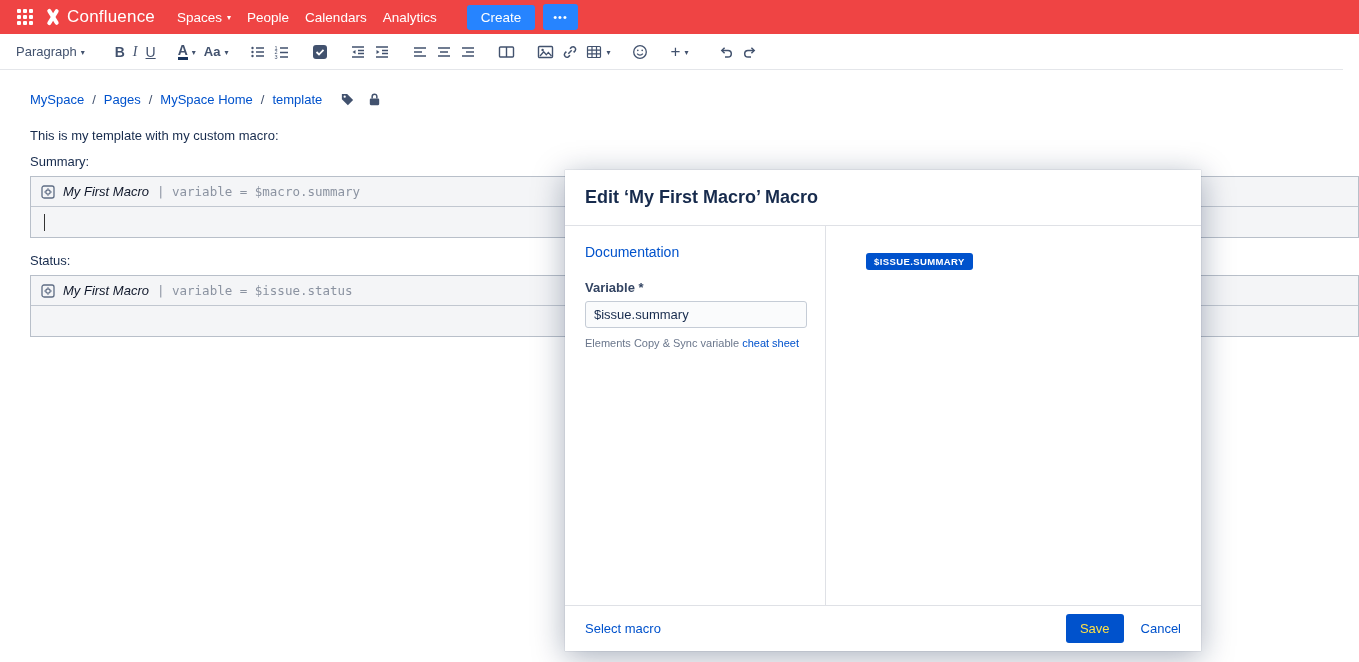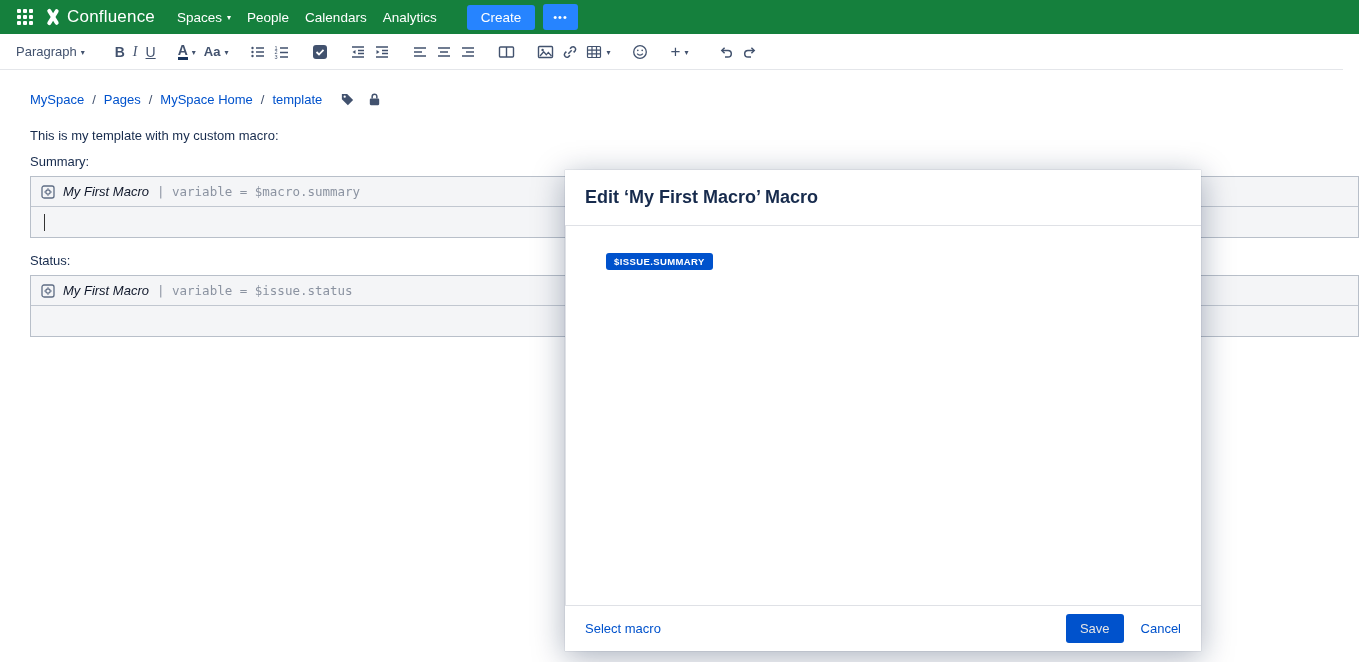--- a/index.html
+++ b/index.html
@@ -1,21 +1,21 @@
 <!DOCTYPE html>
 <html><head>
 <meta charset="utf-8">
 <style>
   * { margin:0; padding:0; box-sizing:border-box; }
   html,body { width:1359px; height:662px; }
   body { font-family:"Liberation Sans", sans-serif; background:#fff; }
   .screen { position:relative; width:1359px; height:662px; overflow:hidden; background:#fff; }
 
   
-  .topnav { position:absolute; top:0; left:0; right:0; height:34px; background:#15803d;
+  .topnav { position:absolute; top:0; left:0; right:0; height:34px; background:#ef4444;
             display:flex; align-items:center; padding:0 10px; color:#fff; }
   .appgrid { width:26px; height:26px; display:grid; grid-template-columns:repeat(3,4px);
              grid-template-rows:repeat(3,4px); gap:2px; align-content:center; justify-content:center;
              margin:0 6px 0 2px; cursor:pointer; }
   .appgrid span { width:4px; height:4px; background:#fff; border-radius:1px; }
   .brand { display:flex; align-items:center; gap:7px; margin-right:22px; cursor:pointer; }
   .brand-mark { position:relative; width:16px; height:16px; }
   .brand-mark i { position:absolute; left:7px; top:-1px; width:3.5px; height:18px; background:#fff; border-radius:2px; }
   .brand-mark i:first-child { transform:rotate(32deg); }
   .brand-mark i:last-child { transform:rotate(-32deg); }
@@ -79,21 +79,21 @@
   .preview-head { height:33px; flex:0 0 auto; display:flex; align-items:center; gap:8px; padding:0 14px;
                   border-bottom:1px solid #dfe1e6; color:#6B778C; }
   .preview-title { font-size:13px; font-weight:600; color:#344563; }
   .preview-area { flex:1; padding:25px 0 0 40px; }
   .badge { display:inline-block; background:#0052CC; color:#fff; font-size:9.5px; font-weight:bold;
            letter-spacing:.4px; padding:3px 8px; border-radius:3px; }
   .modal-footer { height:46px; flex:0 0 auto; border-top:1px solid #dfe1e6; display:flex;
                   align-items:center; padding:0 20px; }
   .select-macro { font-size:13px; color:#0052CC; text-decoration:none; cursor:pointer; }
   .footer-spacer { flex:1; }
-  .save-btn { background:#0052CC; color:#e5e5e5; border:none; border-radius:3px; font-size:13px;
+  .save-btn { background:#0052CC; color:#fde047; border:none; border-radius:3px; font-size:13px;
               padding:7px 14px; cursor:pointer; font-family:inherit; }
   .cancel-link { margin-left:17px; font-size:13px; color:#0052CC; text-decoration:none; cursor:pointer; }
 </style>
 </head>
 <body>
 
 <div class="screen">
 
   <header class="topnav">
     <div class="appgrid">
@@ -320,20 +320,31 @@
       </div>
       <div class="macro-body"></div>
     </div>
   </main>
 
   <div class="modal">
     <div class="modal-header">
       <h2 class="modal-title">Edit ‘My First Macro’ Macro</h2>
     </div>
     <div class="modal-body">
+      <div class="panel-left">
+        <a class="doc-link">Documentation</a>
+        <div class="field-label">
+          <span>Variable</span>
+          <span>*</span>
+        </div>
+        <input class="field-input" type="text" value="$issue.summary" style="">
+        <div class="field-help">
+          <span>Elements Copy &amp; Sync variable </span><a>cheat sheet</a>
+        </div>
+      </div>
       <div class="panel-right">
         <div class="preview-area">
           <span class="badge">$ISSUE.SUMMARY</span>
         </div>
       </div>
     </div>
     <div class="modal-footer">
       <a class="select-macro">Select macro</a>
       <div class="footer-spacer"></div>
       <button class="save-btn">Save</button>

